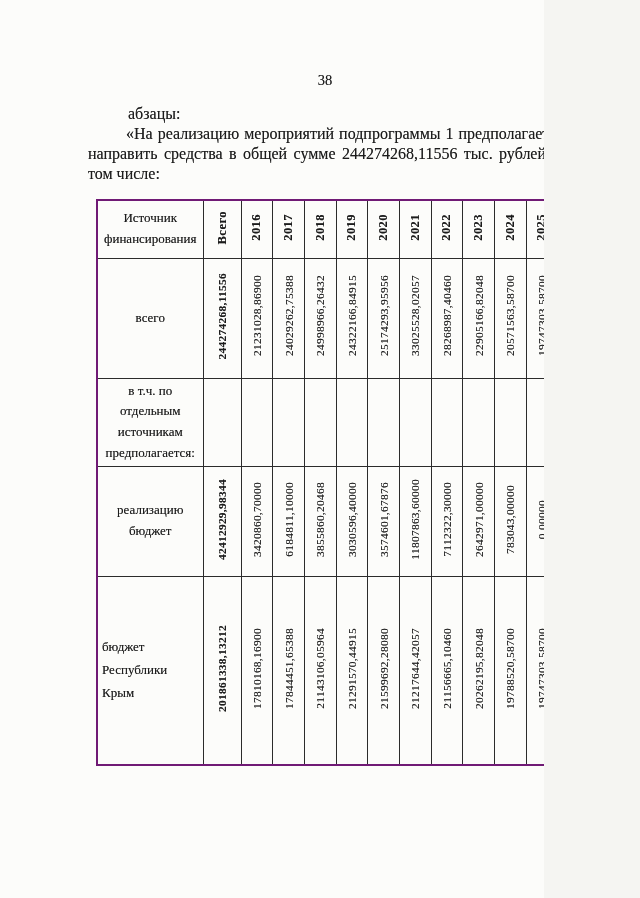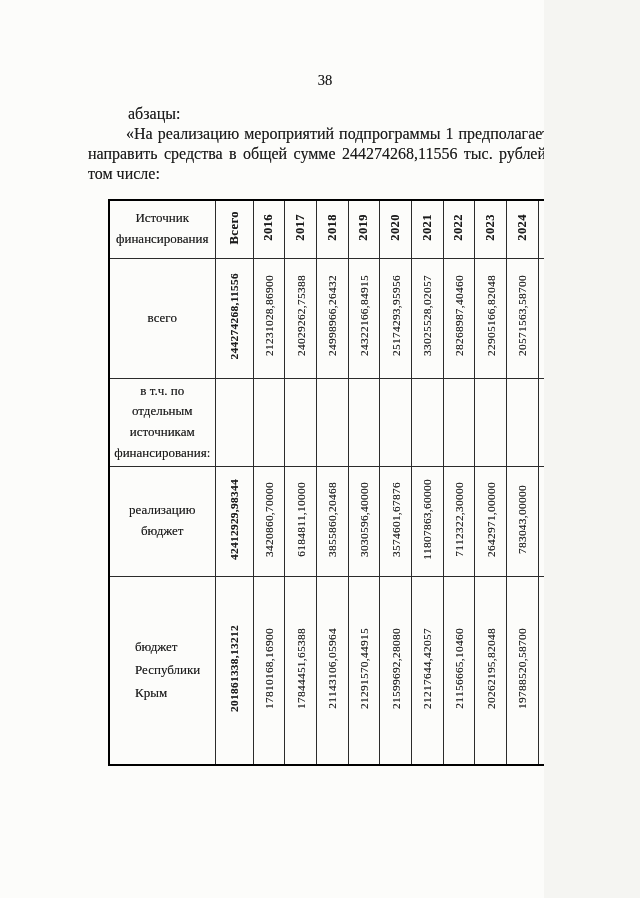--- a/index.html
+++ b/index.html
@@ -19,25 +19,25 @@
     text-align:center;
     font-size:14.5px;
   }
   .para { font-size:16px; line-height:20px; }
   .p1 { margin-top:15px; text-indent:40px; width:474px; }
   .p2 { width:476px; text-indent:38px; text-align:justify; }
   .p3 { margin-top:4px; width:488px; text-indent:28px; text-align:justify; }
 
   table.fin-table {
     margin-top:15px;
-    margin-left:20px;
+    margin-left:8px;
     border-collapse:collapse;
     table-layout:fixed;
     width:462px;
-    border:2px solid #000000;
+    border:2px solid #701a75;
   }
   col.c-src  { width:106px; }
   col.c-total{ width:38px;  }
   col.c-yr   { width:31.7px;}
   .fin-table td {
     border:1px solid #2b2b2b;
     text-align:center;
     vertical-align:middle;
     padding:0;
   }
@@ -47,21 +47,21 @@
   tr.h-r2 td { height:110px; }
   tr.h-r3 td { height:189px; }
 
   td.src {
     font-size:13px;
     line-height:1.6;
     padding:2px 4px;
   }
   td.src.left {
     text-align:left;
-    padding-left:25px;
+    padding-left:4px;
     line-height:1.75;
   }
   .v {
     display:inline-block;
     writing-mode:vertical-rl;
     transform:rotate(180deg);
     white-space:nowrap;
     font-size:11.4px;
     letter-spacing:0.3px;
   }
@@ -119,21 +119,21 @@
         <td><span class="v">24322166,84915</span></td>
         <td><span class="v">25174293,95956</span></td>
         <td><span class="v">33025528,02057</span></td>
         <td><span class="v">28268987,40460</span></td>
         <td><span class="v">22905166,82048</span></td>
         <td><span class="v">20571563,58700</span></td>
         <td><span class="v">19747303,58700</span></td>
       </tr>
 
       <tr class="h-r1">
-        <td class="src"><span>в т.ч. по отдельным источникам финансирования:</span></td>
+        <td class="src"><span>в т.ч. по отдельным источникам предполагается:</span></td>
         <td><span class="v"></span></td>
         <td><span class="v"></span></td>
         <td><span class="v"></span></td>
         <td><span class="v"></span></td>
         <td><span class="v"></span></td>
         <td><span class="v"></span></td>
         <td><span class="v"></span></td>
         <td><span class="v"></span></td>
         <td><span class="v"></span></td>
         <td><span class="v"></span></td>

